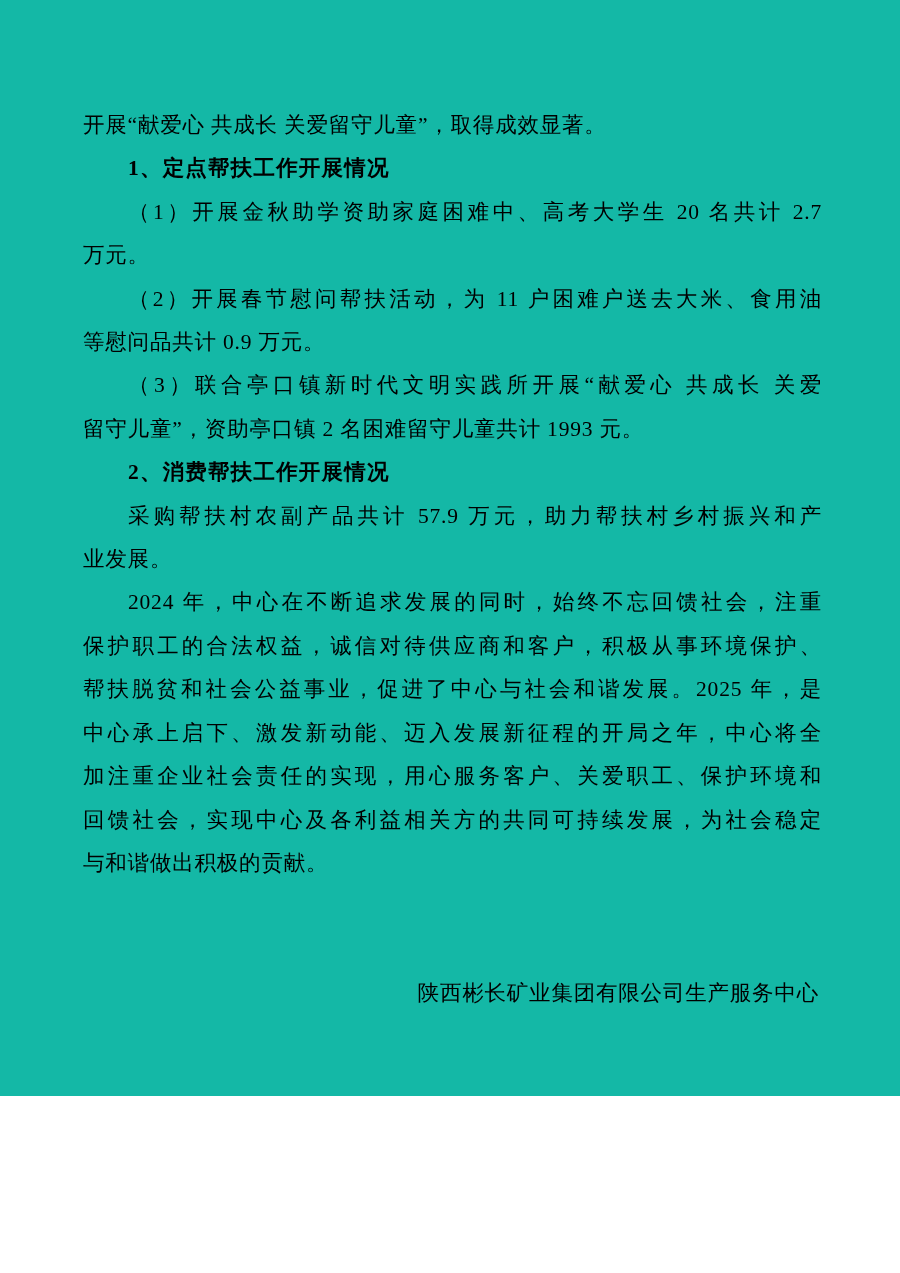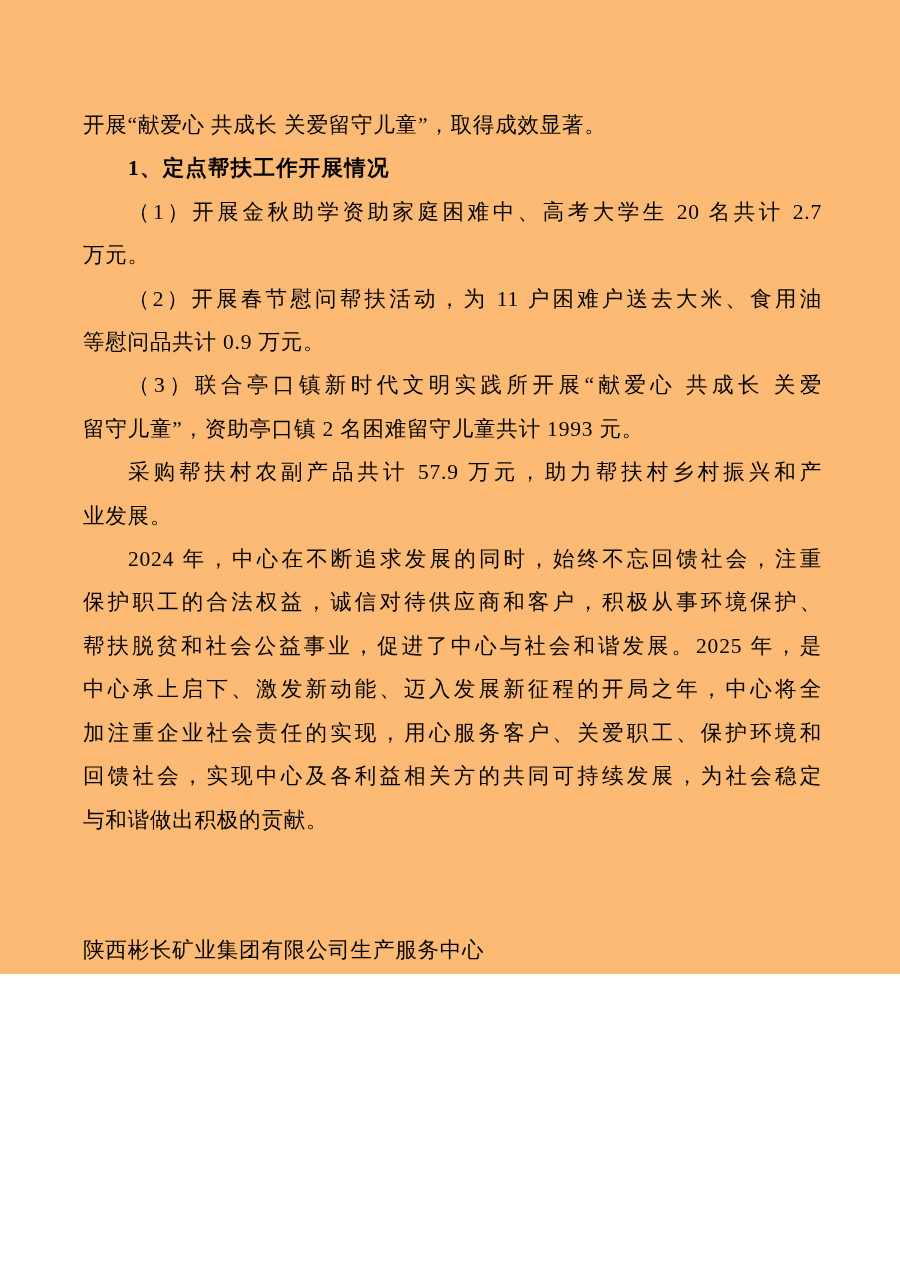--- a/index.html
+++ b/index.html
@@ -3,22 +3,22 @@
 <meta charset="utf-8">
 <style>
   html, body {
     margin: 0;
     padding: 0;
     background: #ffffff;
   }
   .page {
     position: relative;
     width: 900px;
-    height: 974px;
-    background: #fdba74;
+    height: 1096px;
+    background: #14b8a6;
     color: #000000;
     font-family: "Liberation Serif", "DejaVu Serif", serif;
     overflow: hidden;
   }
   .content {
     position: absolute;
     left: 83px;
     top: 104px;
     width: 739px;
   }
@@ -38,20 +38,21 @@
   }
   .heading {
     font-weight: bold;
     text-indent: 45px;
     letter-spacing: 1.2px;
   }
   .sig-block {
     margin-top: 87px;
   }
   .sig {
+    text-align: right;
     padding-right: 3px;
   }
   .date {
     text-align: right;
     padding-right: 119px;
   }
   .pagenum {
     position: absolute;
     left: 0;
     top: 1182px;
@@ -69,20 +70,21 @@
 <div class="page">
   <div class="content">
     <div class="line">开展“献爱心 共成长 关爱留守儿童”，取得成效显著。</div>
     <div class="line heading">1、定点帮扶工作开展情况</div>
     <div class="line ind full">（1）开展金秋助学资助家庭困难中、高考大学生 20 名共计 2.7</div>
     <div class="line">万元。</div>
     <div class="line ind full">（2）开展春节慰问帮扶活动，为 11 户困难户送去大米、食用油</div>
     <div class="line">等慰问品共计 0.9 万元。</div>
     <div class="line ind full">（3）联合亭口镇新时代文明实践所开展“献爱心 共成长 关爱</div>
     <div class="line">留守儿童”，资助亭口镇 2 名困难留守儿童共计 1993 元。</div>
+    <div class="line heading">2、消费帮扶工作开展情况</div>
     <div class="line ind full">采购帮扶村农副产品共计 57.9 万元，助力帮扶村乡村振兴和产</div>
     <div class="line">业发展。</div>
     <div class="line ind full">2024 年，中心在不断追求发展的同时，始终不忘回馈社会，注重</div>
     <div class="line full">保护职工的合法权益，诚信对待供应商和客户，积极从事环境保护、</div>
     <div class="line full">帮扶脱贫和社会公益事业，促进了中心与社会和谐发展。2025 年，是</div>
     <div class="line full">中心承上启下、激发新动能、迈入发展新征程的开局之年，中心将全</div>
     <div class="line full">加注重企业社会责任的实现，用心服务客户、关爱职工、保护环境和</div>
     <div class="line full">回馈社会，实现中心及各利益相关方的共同可持续发展，为社会稳定</div>
     <div class="line">与和谐做出积极的贡献。</div>
 

